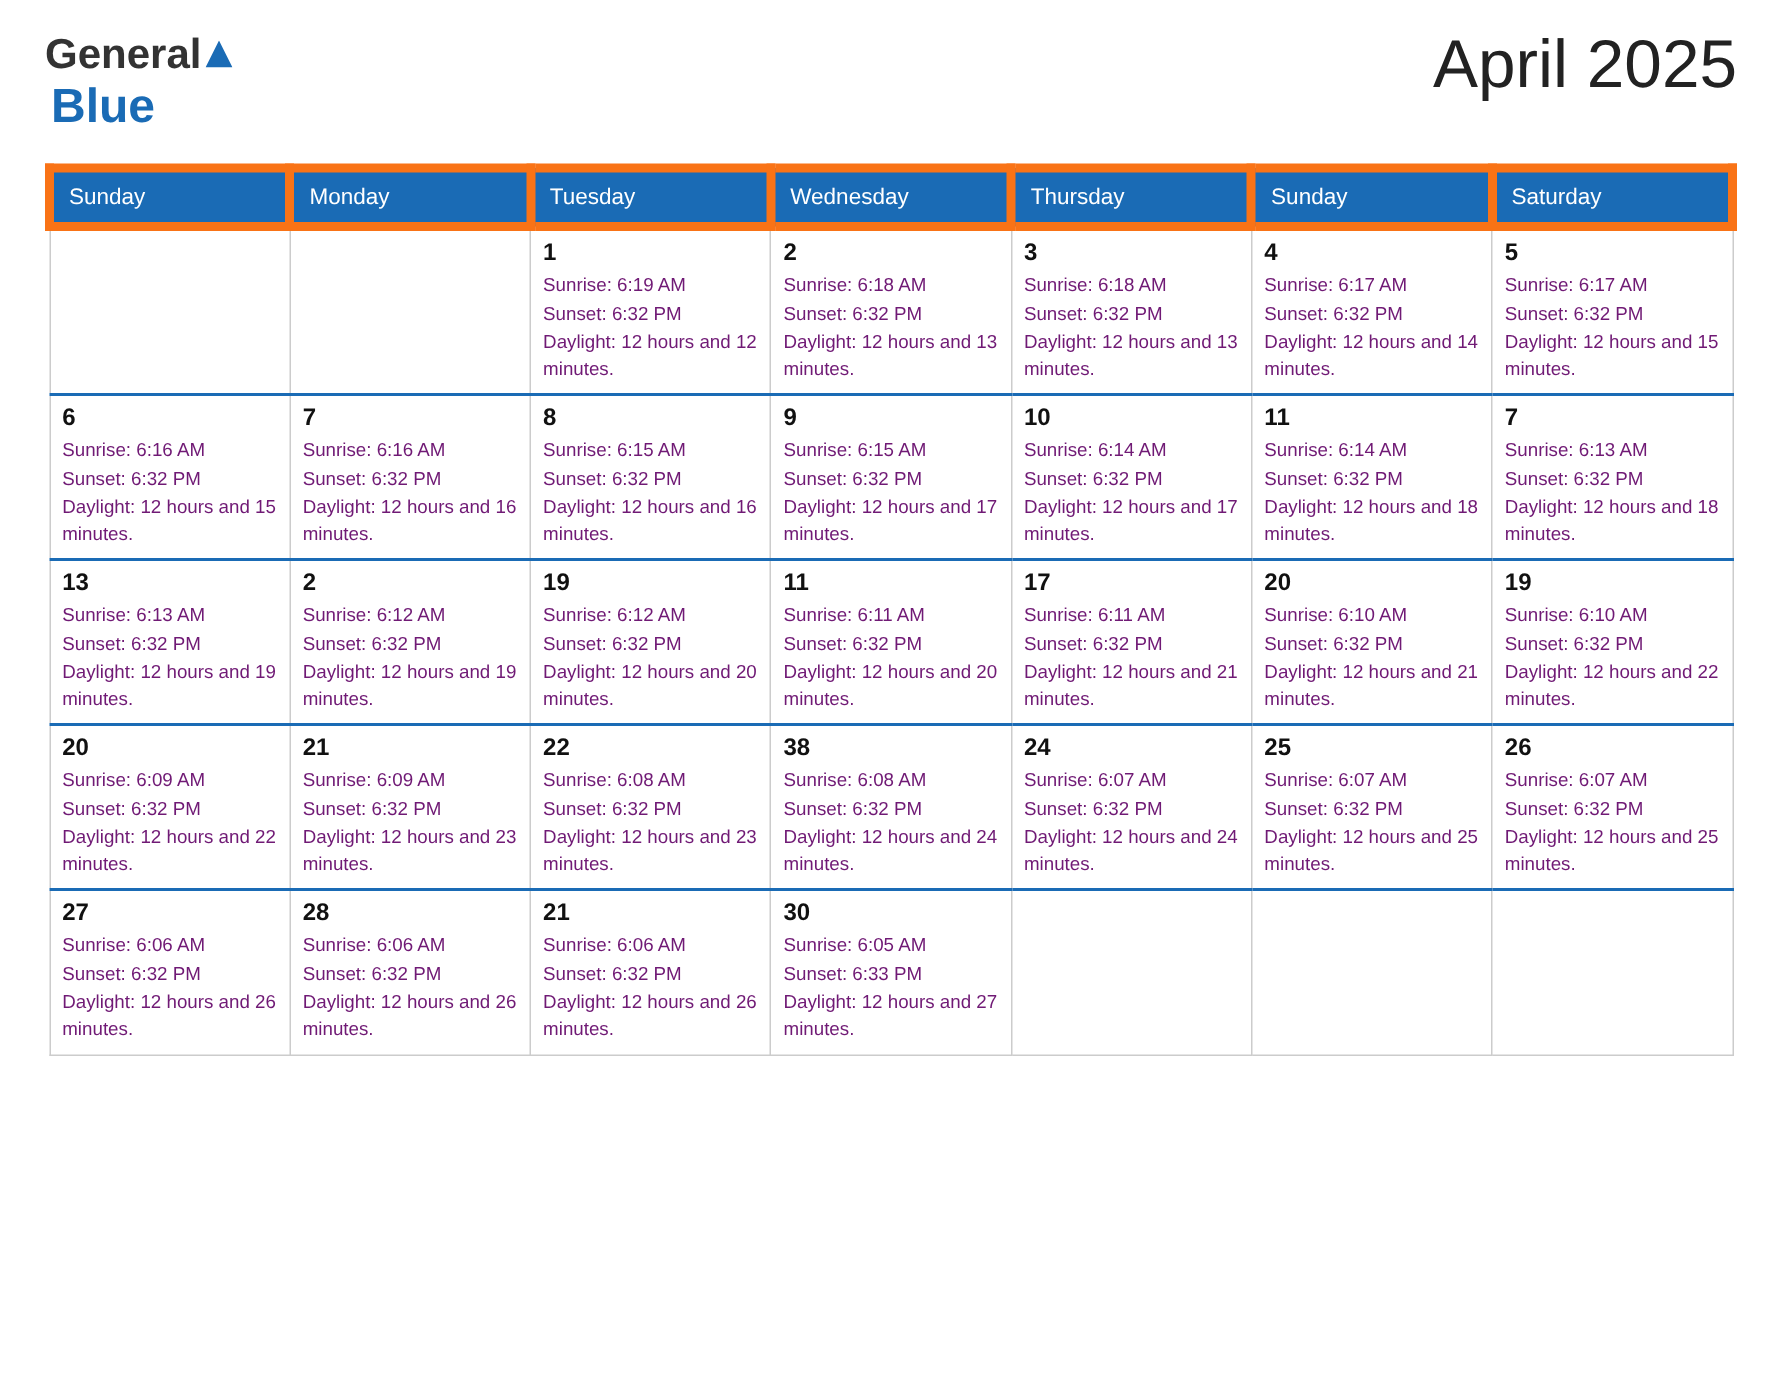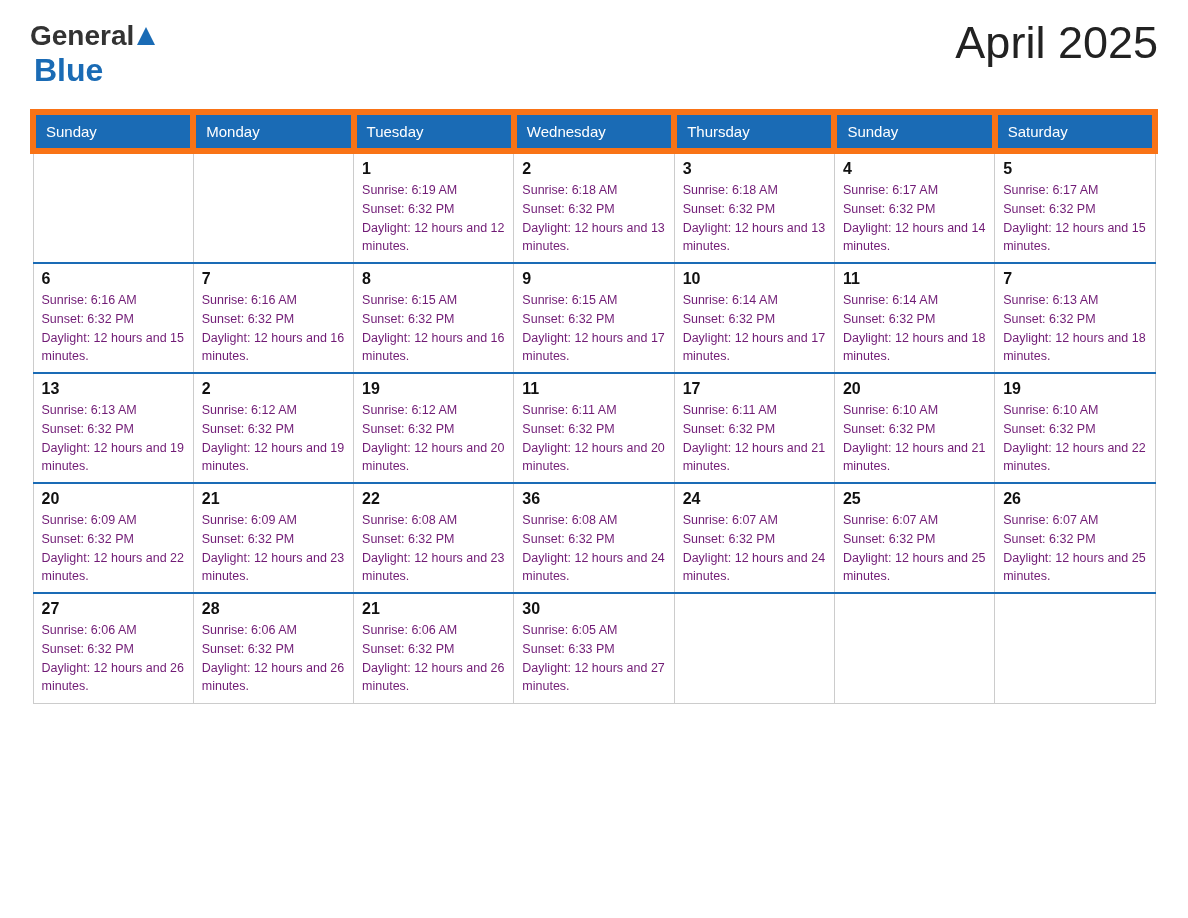--- a/index.html
+++ b/index.html
@@ -205,21 +205,21 @@
         </td>
         <td>
           <span class="day-number">21</span>
           <div class="day-info">Sunrise: 6:09 AM<br>Sunset: 6:32 PM<br>Daylight: 12 hours and 23 minutes.</div>
         </td>
         <td>
           <span class="day-number">22</span>
           <div class="day-info">Sunrise: 6:08 AM<br>Sunset: 6:32 PM<br>Daylight: 12 hours and 23 minutes.</div>
         </td>
         <td>
-          <span class="day-number">36</span>
+          <span class="day-number">38</span>
           <div class="day-info">Sunrise: 6:08 AM<br>Sunset: 6:32 PM<br>Daylight: 12 hours and 24 minutes.</div>
         </td>
         <td>
           <span class="day-number">24</span>
           <div class="day-info">Sunrise: 6:07 AM<br>Sunset: 6:32 PM<br>Daylight: 12 hours and 24 minutes.</div>
         </td>
         <td>
           <span class="day-number">25</span>
           <div class="day-info">Sunrise: 6:07 AM<br>Sunset: 6:32 PM<br>Daylight: 12 hours and 25 minutes.</div>
         </td>

